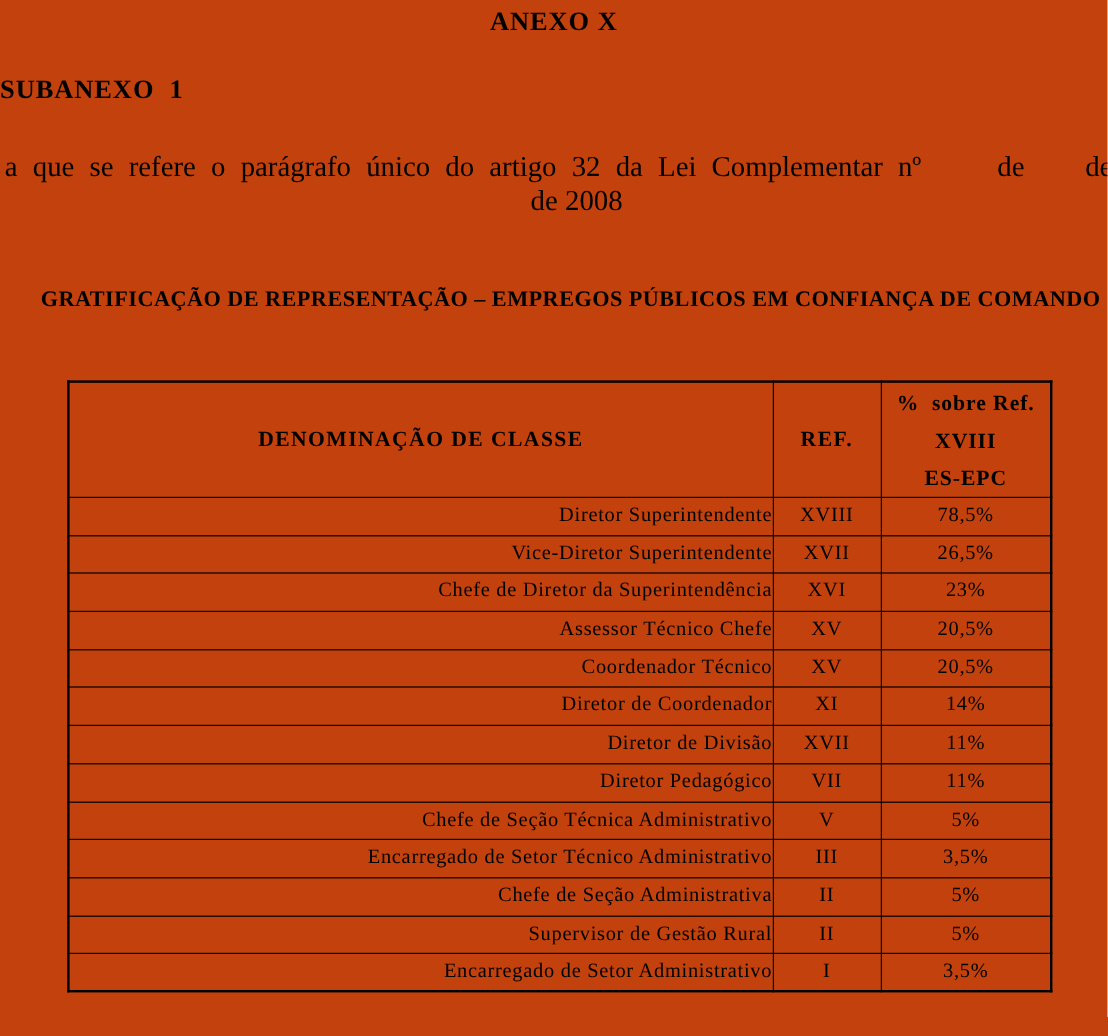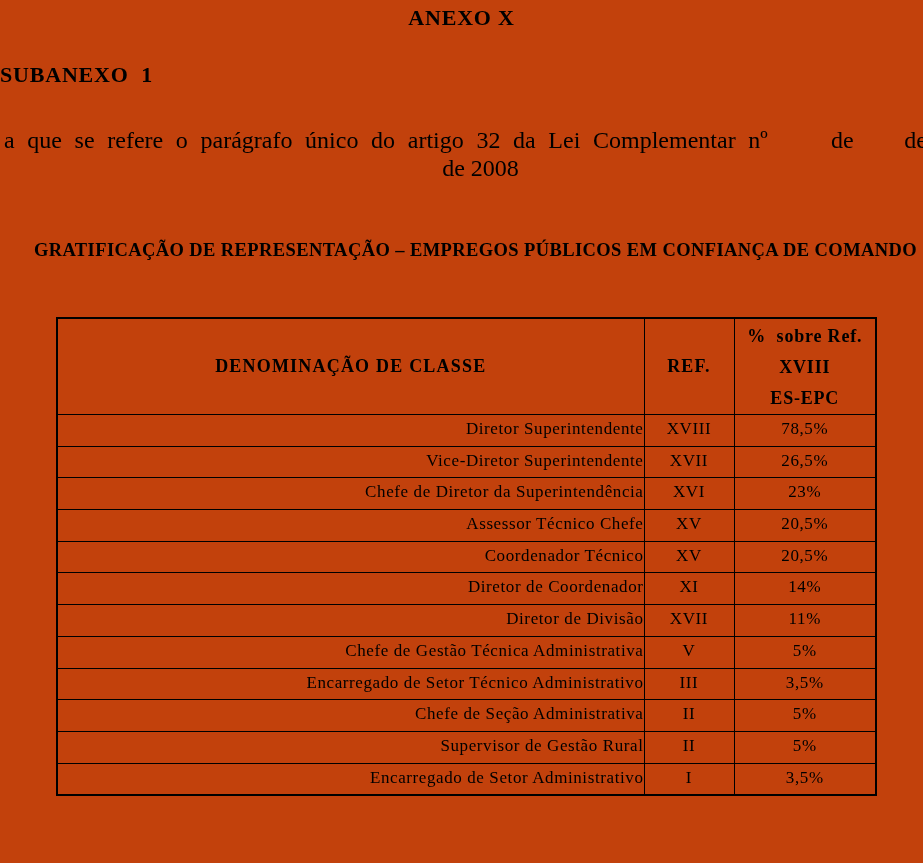--- a/index.html
+++ b/index.html
@@ -185,21 +185,26 @@
         <td class="c1">Diretor de Coordenador</td>
         <td class="c2">XI</td>
         <td class="c3">14%</td>
       </tr>
       <tr>
         <td class="c1">Diretor de Divisão</td>
         <td class="c2">XVII</td>
         <td class="c3">11%</td>
       </tr>
       <tr>
-        <td class="c1">Chefe de Gestão Técnica Administrativa</td>
+        <td class="c1">Diretor Pedagógico</td>
+        <td class="c2">VII</td>
+        <td class="c3">11%</td>
+      </tr>
+      <tr>
+        <td class="c1">Chefe de Seção Técnica Administrativo</td>
         <td class="c2">V</td>
         <td class="c3">5%</td>
       </tr>
       <tr>
         <td class="c1">Encarregado de Setor Técnico Administrativo</td>
         <td class="c2">III</td>
         <td class="c3">3,5%</td>
       </tr>
       <tr>
         <td class="c1">Chefe de Seção Administrativa</td>

